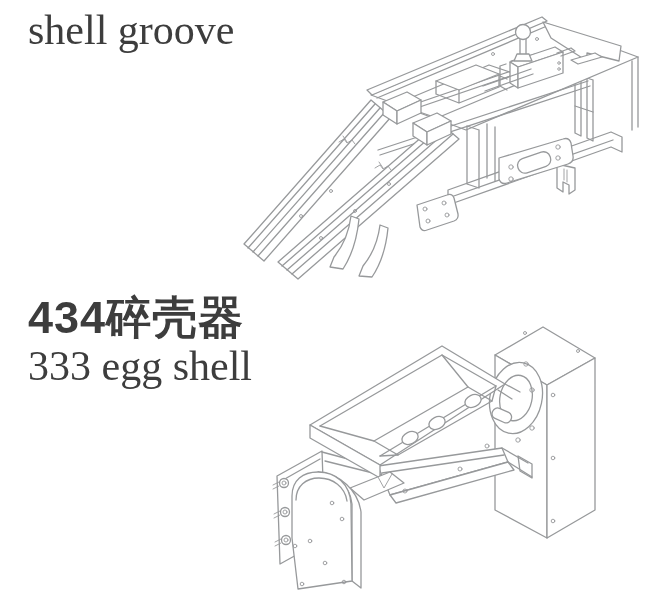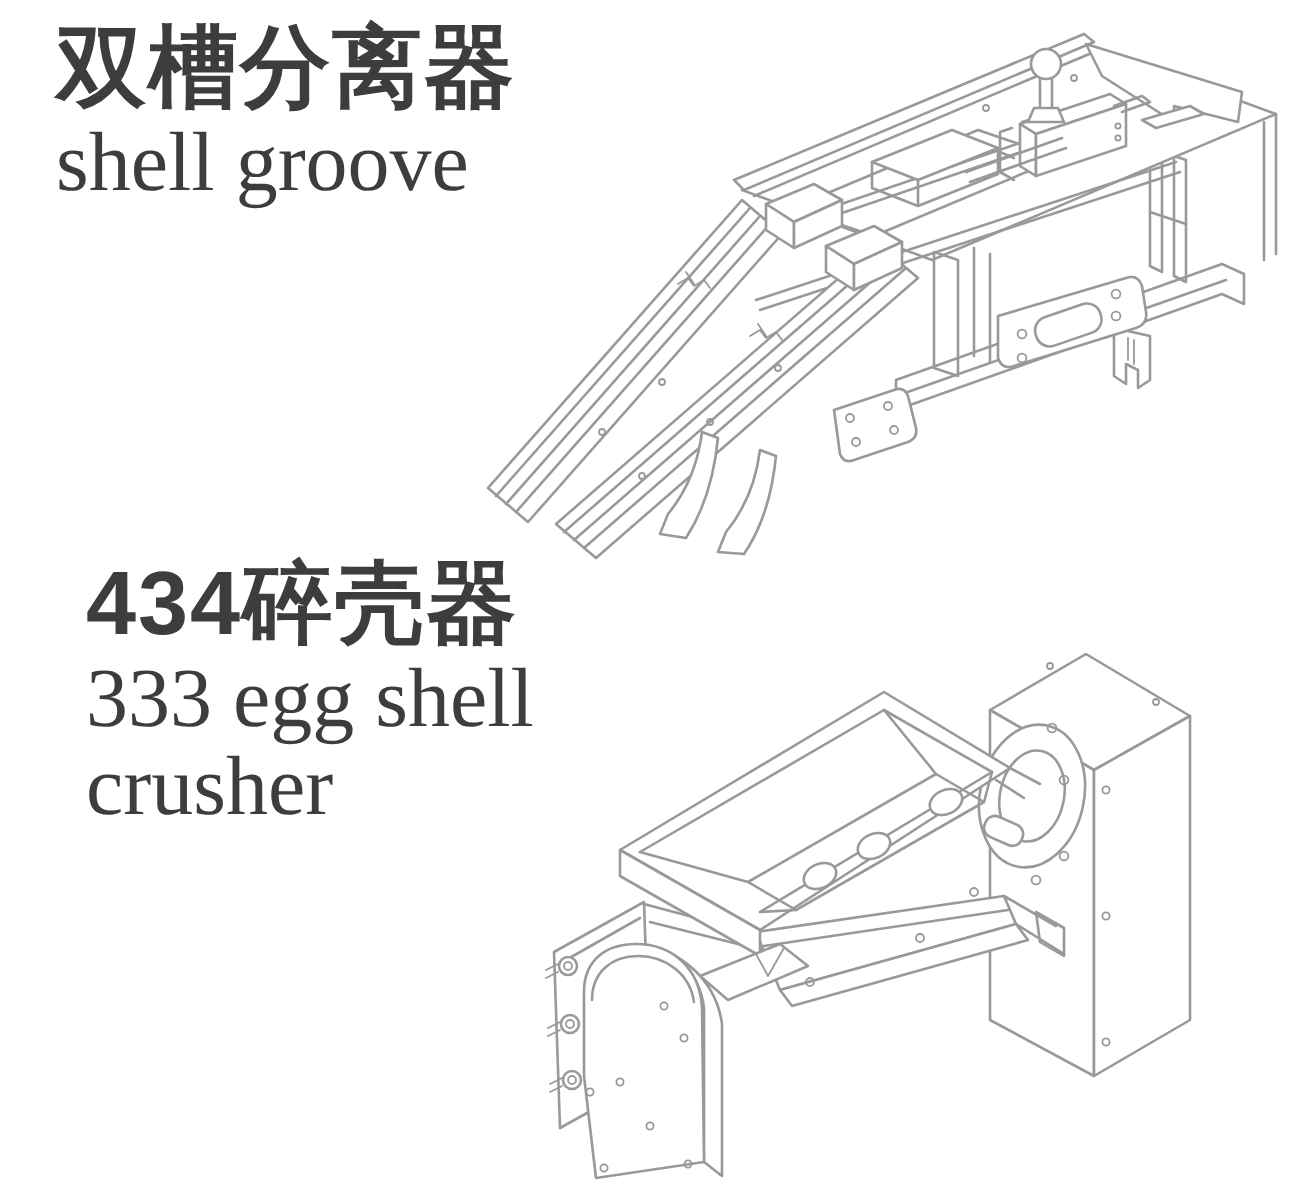--- a/index.html
+++ b/index.html
@@ -14,21 +14,21 @@
     position:relative;
     overflow:hidden;
     font-family:"Liberation Sans",sans-serif;
   }
   .product-label{
     position:absolute;
     left:28px;
     color:var(--text);
   }
   .label-top{top:8px;}
-  .label-bottom{top:276px;margin-left:15px;}
+  .label-bottom{top:292px;}
   .title-zh{
     font-family:"Liberation Sans",sans-serif;
     font-weight:600;
     font-size:45px;
     line-height:52px;
     letter-spacing:1px;
     white-space:nowrap;
   }
   .title-en{
     font-family:"Liberation Serif",serif;
@@ -41,28 +41,26 @@
   #illus-separator{left:231px;top:6px;}
   #illus-crusher{left:262px;top:322px;}
   .s{stroke:var(--line);fill:none;stroke-width:1.3;stroke-linejoin:round;stroke-linecap:round;}
   .f{stroke:var(--line);fill:#ffffff;stroke-width:1.3;stroke-linejoin:round;stroke-linecap:round;}
   .t{stroke:var(--line);fill:none;stroke-width:0.9;stroke-linejoin:round;stroke-linecap:round;}
 </style>
 </head>
 <body>
 
 <div class="product-label label-top">
-  <div class="title-zh">双槽分离器</div>
   <div class="title-en">shell groove</div>
 </div>
 
 <div class="product-label label-bottom">
   <div class="title-zh">434碎壳器</div>
   <div class="title-en">333 egg shell</div>
-  <div class="title-en">crusher</div>
 </div>
 
 <svg id="illus-separator" class="illus" width="414" height="284" viewBox="0 0 414 284">
 
   <g>
     <path class="s" d="M407,51 L407,121 M401,55 L401,124"></path>
     <path class="f" d="M217,184 L380,126 L391,131 L391,146 L380,141 L217,199 Z"></path>
     <path class="s" d="M220,191 L382,134"></path>
     <path class="s" d="M344,69 L344,127 M350,71 L350,130 M344,69 L350,71 M344,127 L350,130"></path>
     <path class="s" d="M356,72 L356,132 M362,74 L362,135 M356,72 L362,74 M356,132 L362,135"></path>

